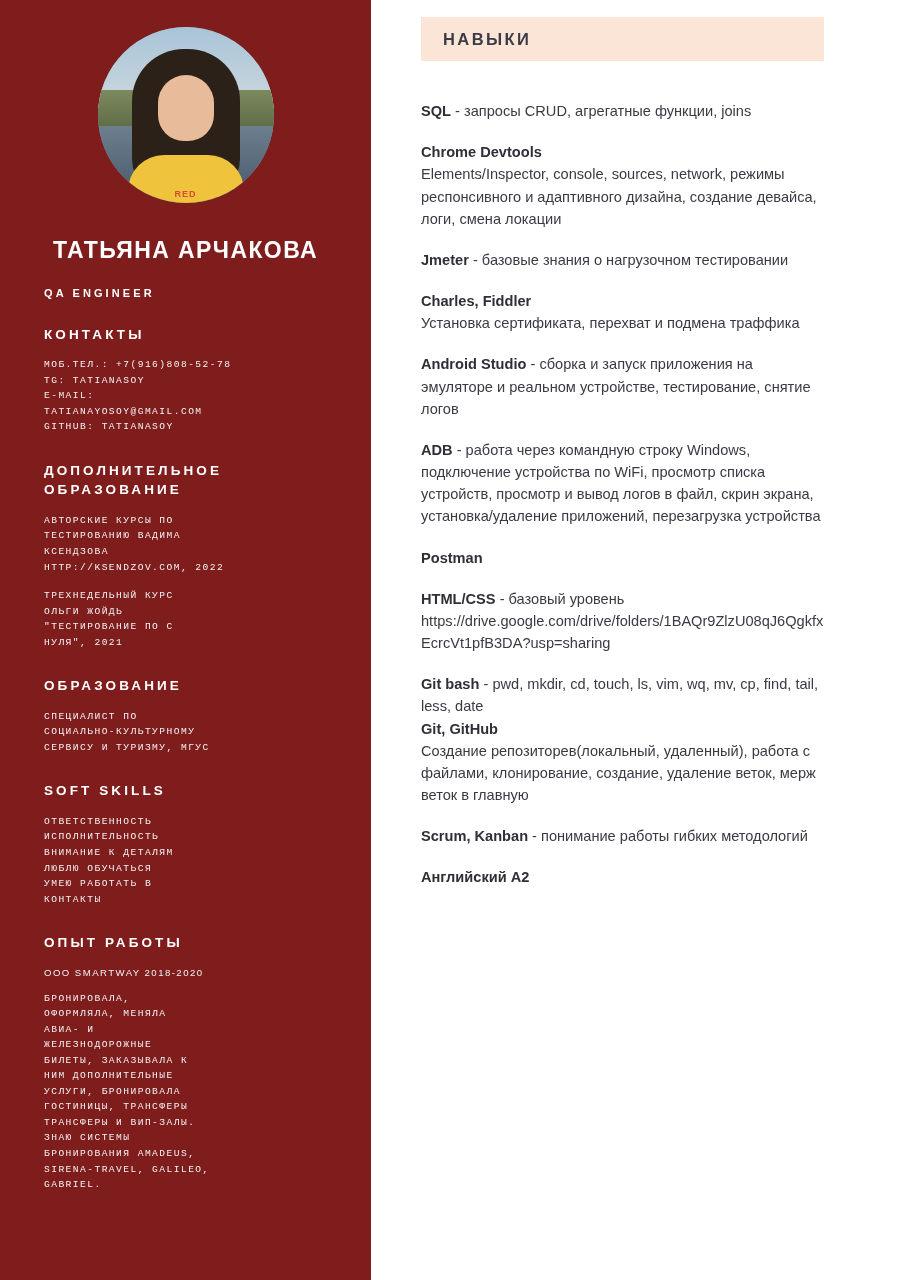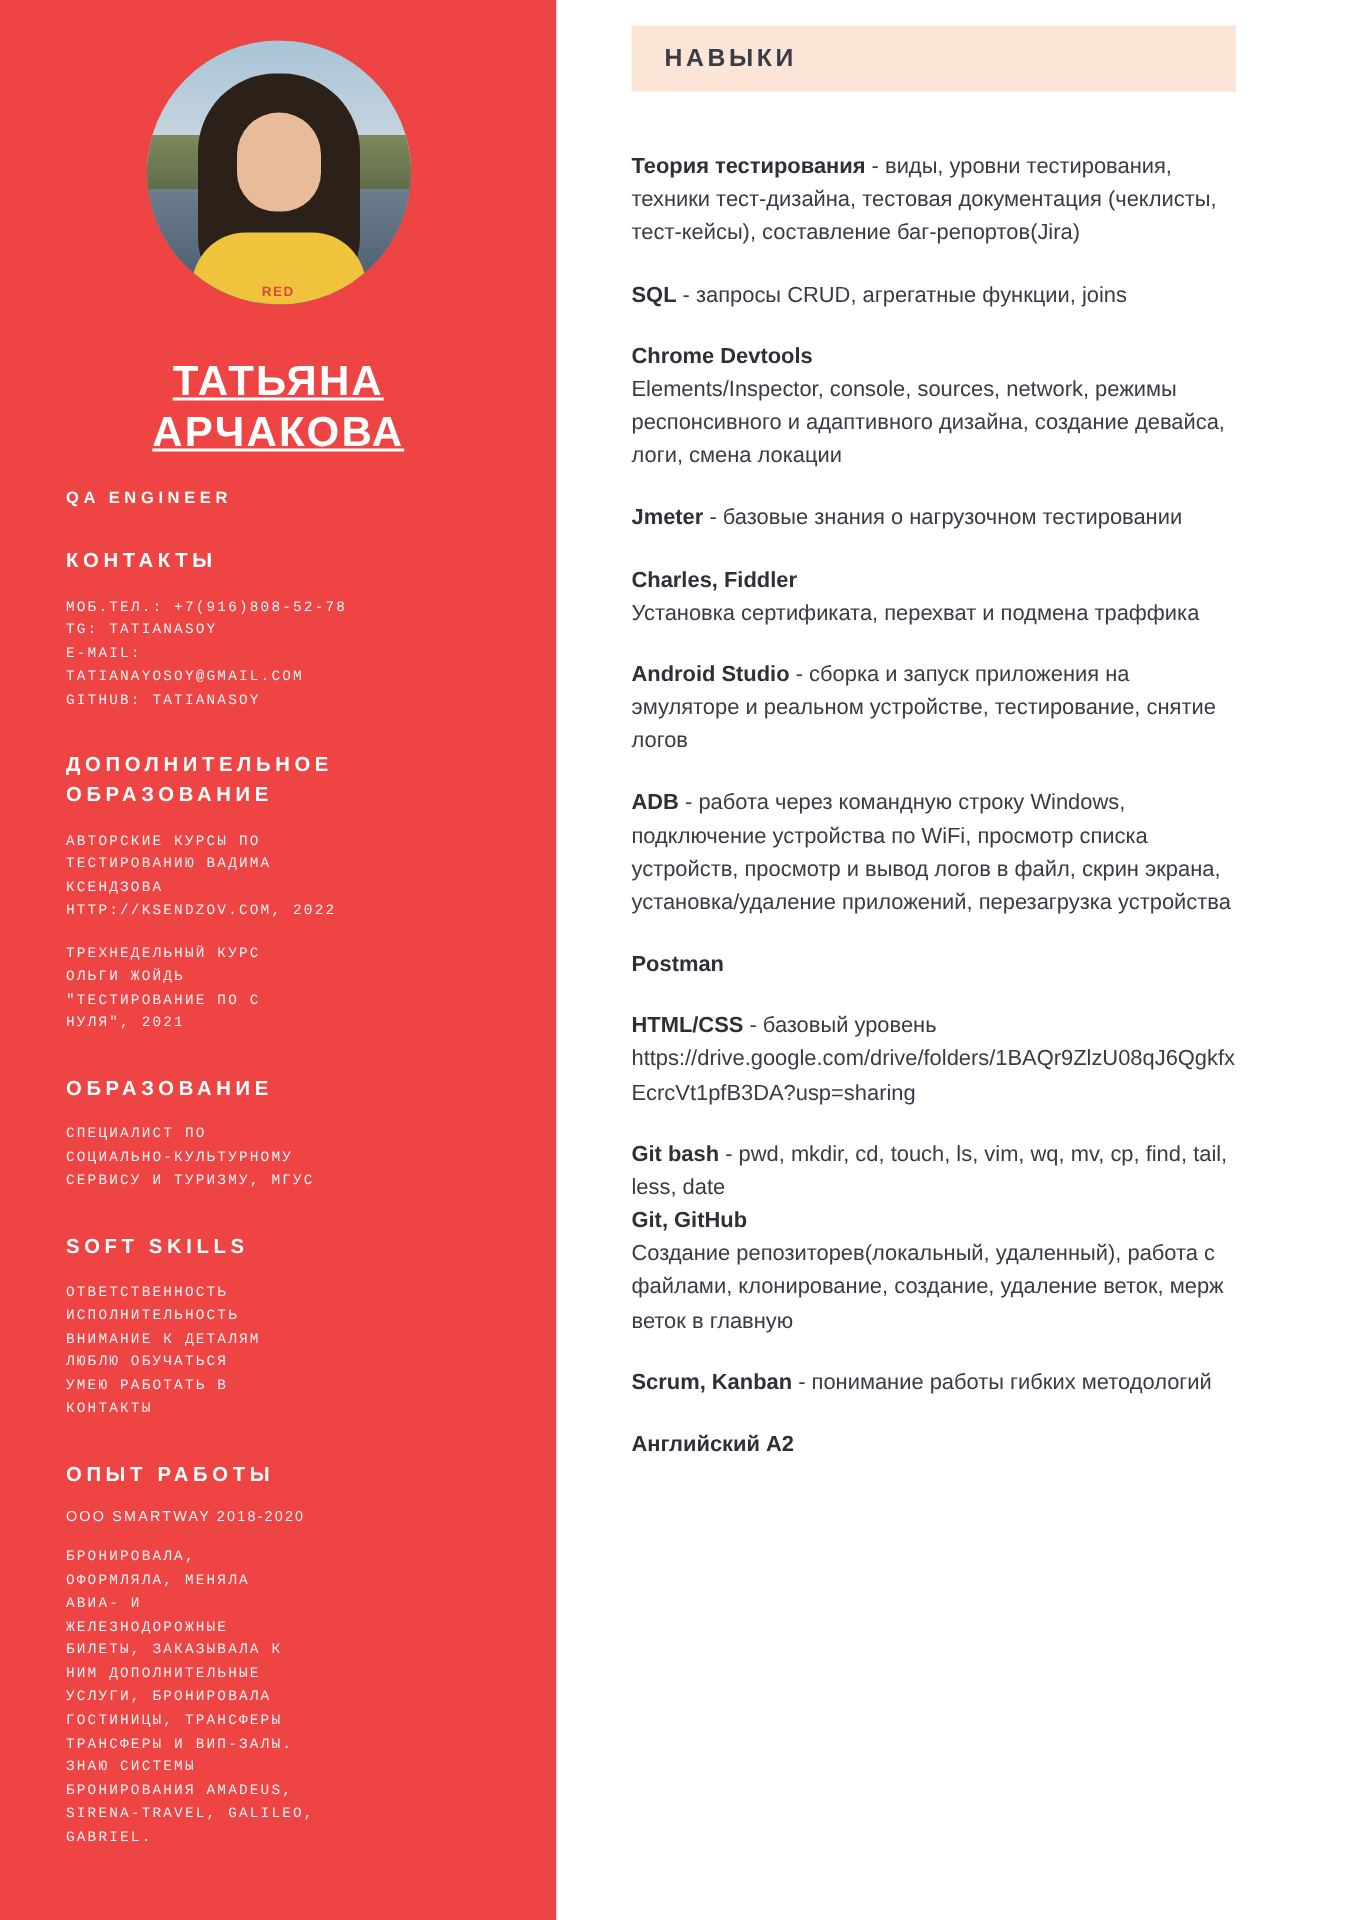--- a/index.html
+++ b/index.html
@@ -17,21 +17,21 @@
     position: relative;
     width: 904px;
     height: 1280px;
     display: flex;
     background: #ffffff;
   }
   
   .sidebar {
     width: 371px;
     height: 1280px;
-    background: #ef4444;
+    background: #7f1d1d;
     box-sizing: border-box;
     padding: 0 44px;
     color: #ffffff;
     position: relative;
   }
   .avatar-wrap {
     width: 176px;
     height: 176px;
     margin: 27px auto 0 auto;
     border-radius: 50%;
@@ -76,26 +76,25 @@
     position: absolute;
     bottom: 4px; left: 0; width: 100%;
     text-align: center;
     font-size: 9px;
     letter-spacing: 1px;
     color: #d94a3d;
     font-weight: bold;
   }
   .name {
     margin: 34px 0 0 0;
-    font-size: 28px;
+    font-size: 23px;
     font-weight: bold;
     letter-spacing: 1.4px;
     line-height: 1.2;
     text-align: center;
-    text-decoration: underline;
   }
   .role {
     margin: 22px 0 0 0;
     font-size: 11px;
     letter-spacing: 3.1px;
     font-weight: bold;
     color: #ffffff;
   }
   .sec-title {
     font-size: 13.5px;
@@ -235,23 +234,20 @@
       <div class="line">SIRENA-TRAVEL, GALILEO,</div>
       <div class="line">GABRIEL.</div>
     </div>
   </aside>
 
   <main class="main">
     <div class="skills-header">
       <span class="skills-header-text">НАВЫКИ</span>
     </div>
 
-    <div class="skill">
-      <b>Теория тестирования</b><span> - </span><span class="desc">виды, уровни тестирования, техники тест-дизайна, тестовая документация (чеклисты, тест-кейсы), составление баг-репортов(Jira)</span>
-    </div>
 
     <div class="skill">
       <b>SQL</b><span> - </span><span class="desc">запросы CRUD, агрегатные функции, joins</span>
     </div>
 
     <div class="skill">
       <b>Chrome Devtools</b>
       <span class="desc newline-desc">Elements/Inspector, console, sources, network,  режимы респонсивного и адаптивного дизайна, создание девайса, логи, смена локации</span>
     </div>
 

